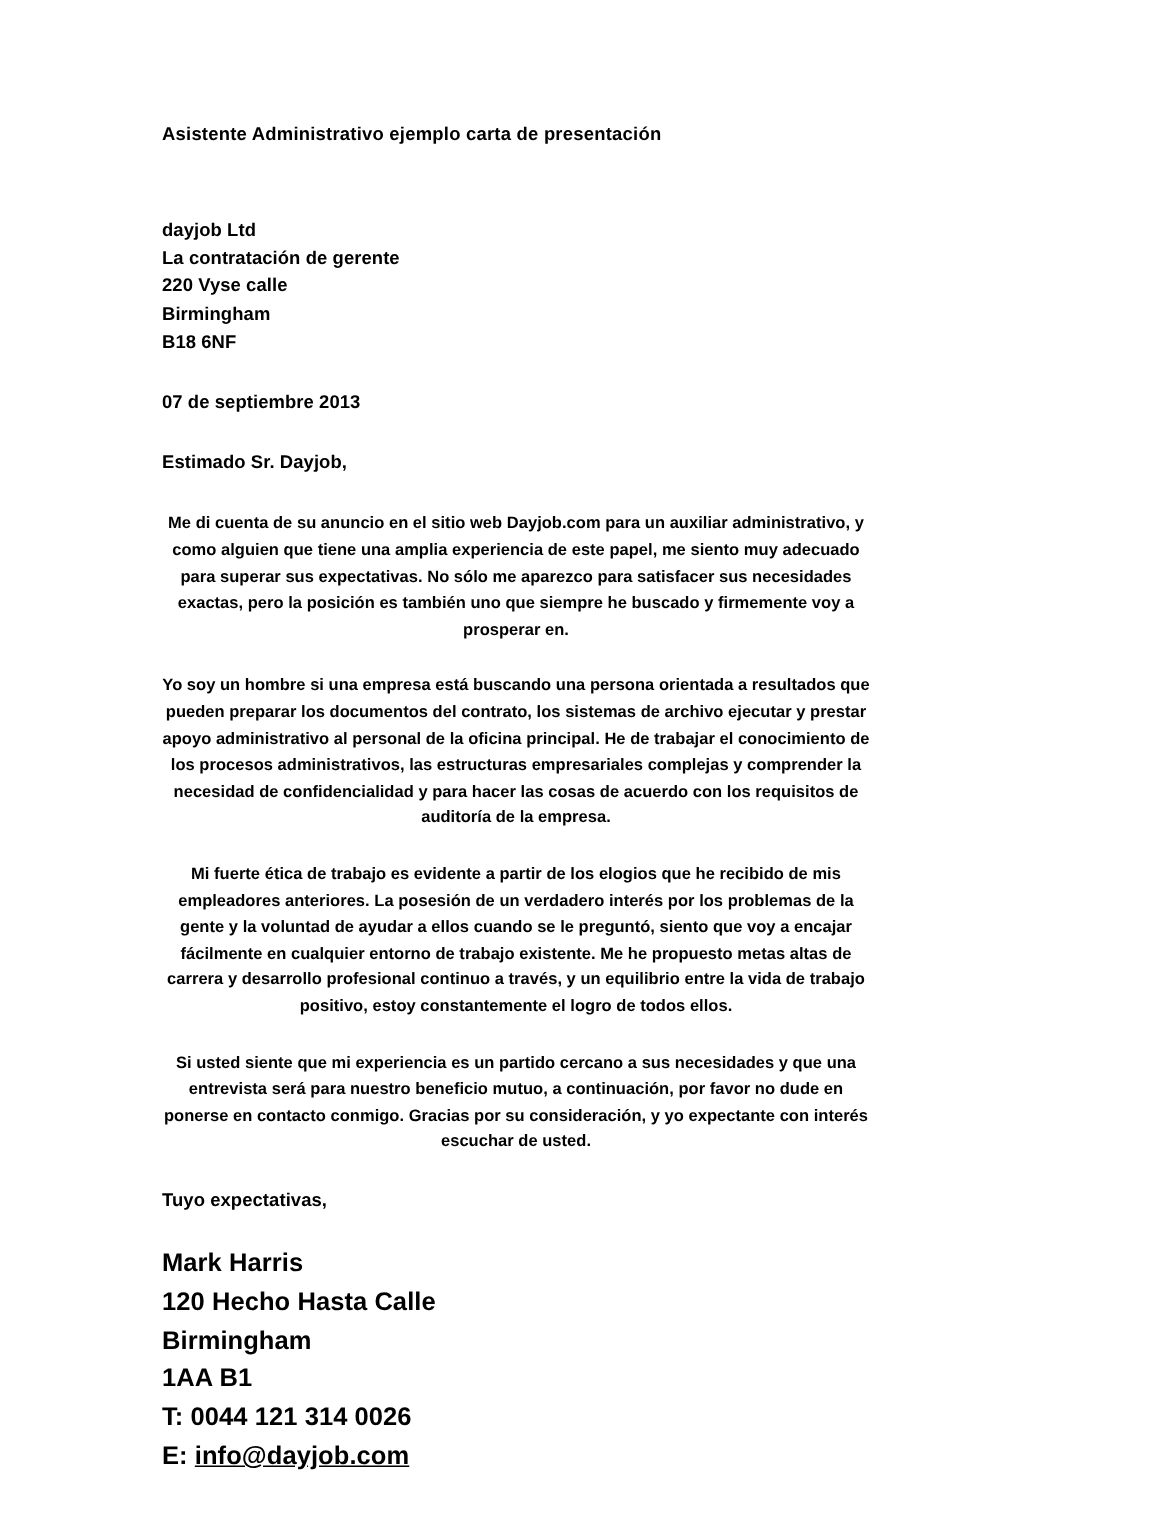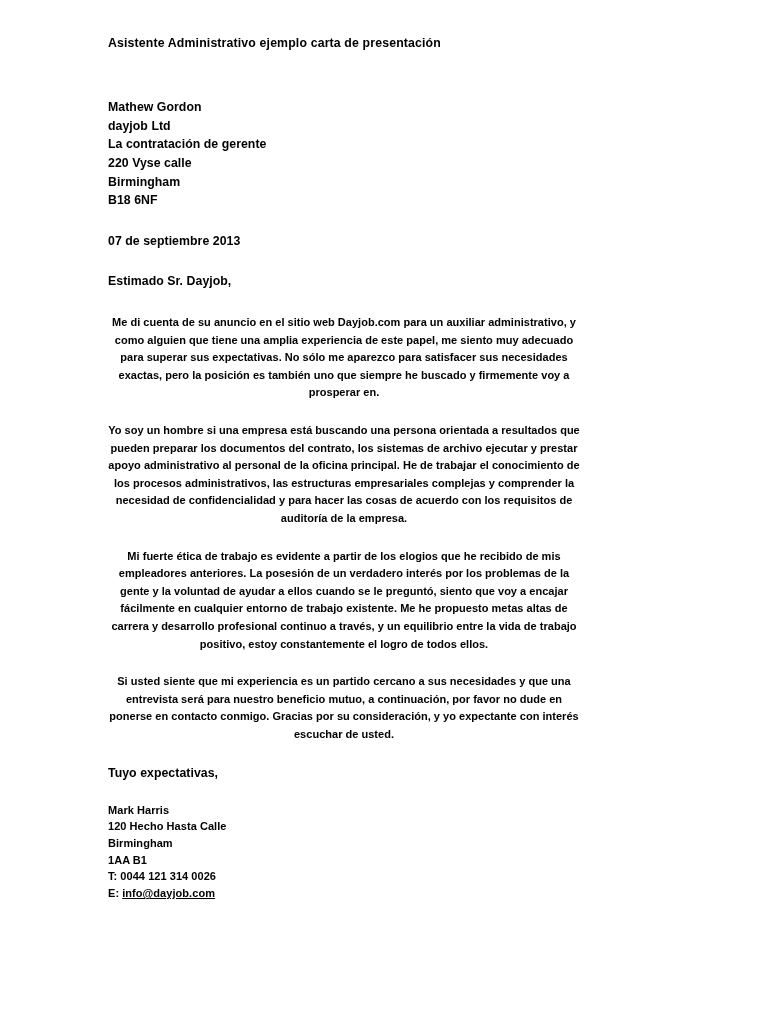--- a/index.html
+++ b/index.html
@@ -16,21 +16,21 @@
     overflow: hidden;
   }
   .page {
     position: absolute;
     left: 0;
     top: 0;
     width: 688px;
     height: 1024px;
     background: #ffffff;
     box-sizing: border-box;
-    padding: 36px 108px 40px 108px;
+    padding: 82px 108px 40px 108px;
   }
   .doc-title {
     font-size: 12.3px;
     font-weight: 600;
     letter-spacing: 0.15px;
     margin: 0 0 46px 0;
     line-height: 1.3;
   }
   .addr-block {
     font-size: 12.3px;
@@ -63,21 +63,21 @@
     text-align: center;
     letter-spacing: 0.02px;
   }
   .closing {
     font-size: 12.3px;
     font-weight: 700;
     margin: 22px 0 22px 0;
     letter-spacing: 0.05px;
   }
   .sign-block {
-    font-size: 11px;
+    font-size: 17px;
     font-weight: 700;
     line-height: 1.52;
     letter-spacing: 0.05px;
   }
   .sign-line {
     display: block;
     white-space: pre;
   }
   .email-line {
     display: block;
@@ -90,21 +90,20 @@
   }
 </style>
 </head>
 <body>
 
 <div class="page">
 
   <div class="doc-title">Asistente Administrativo ejemplo carta de presentación</div>
 
   <div class="addr-block">
-    <span class="addr-line">Mathew Gordon</span>
     <span class="addr-line">dayjob Ltd</span>
     <span class="addr-line">La contratación de gerente</span>
     <span class="addr-line">220 Vyse calle</span>
     <span class="addr-line">Birmingham</span>
     <span class="addr-line">B18 6NF</span>
   </div>
 
   <div class="date-line">07 de septiembre 2013</div>
 
   <div class="salutation">Estimado Sr. Dayjob,</div>

